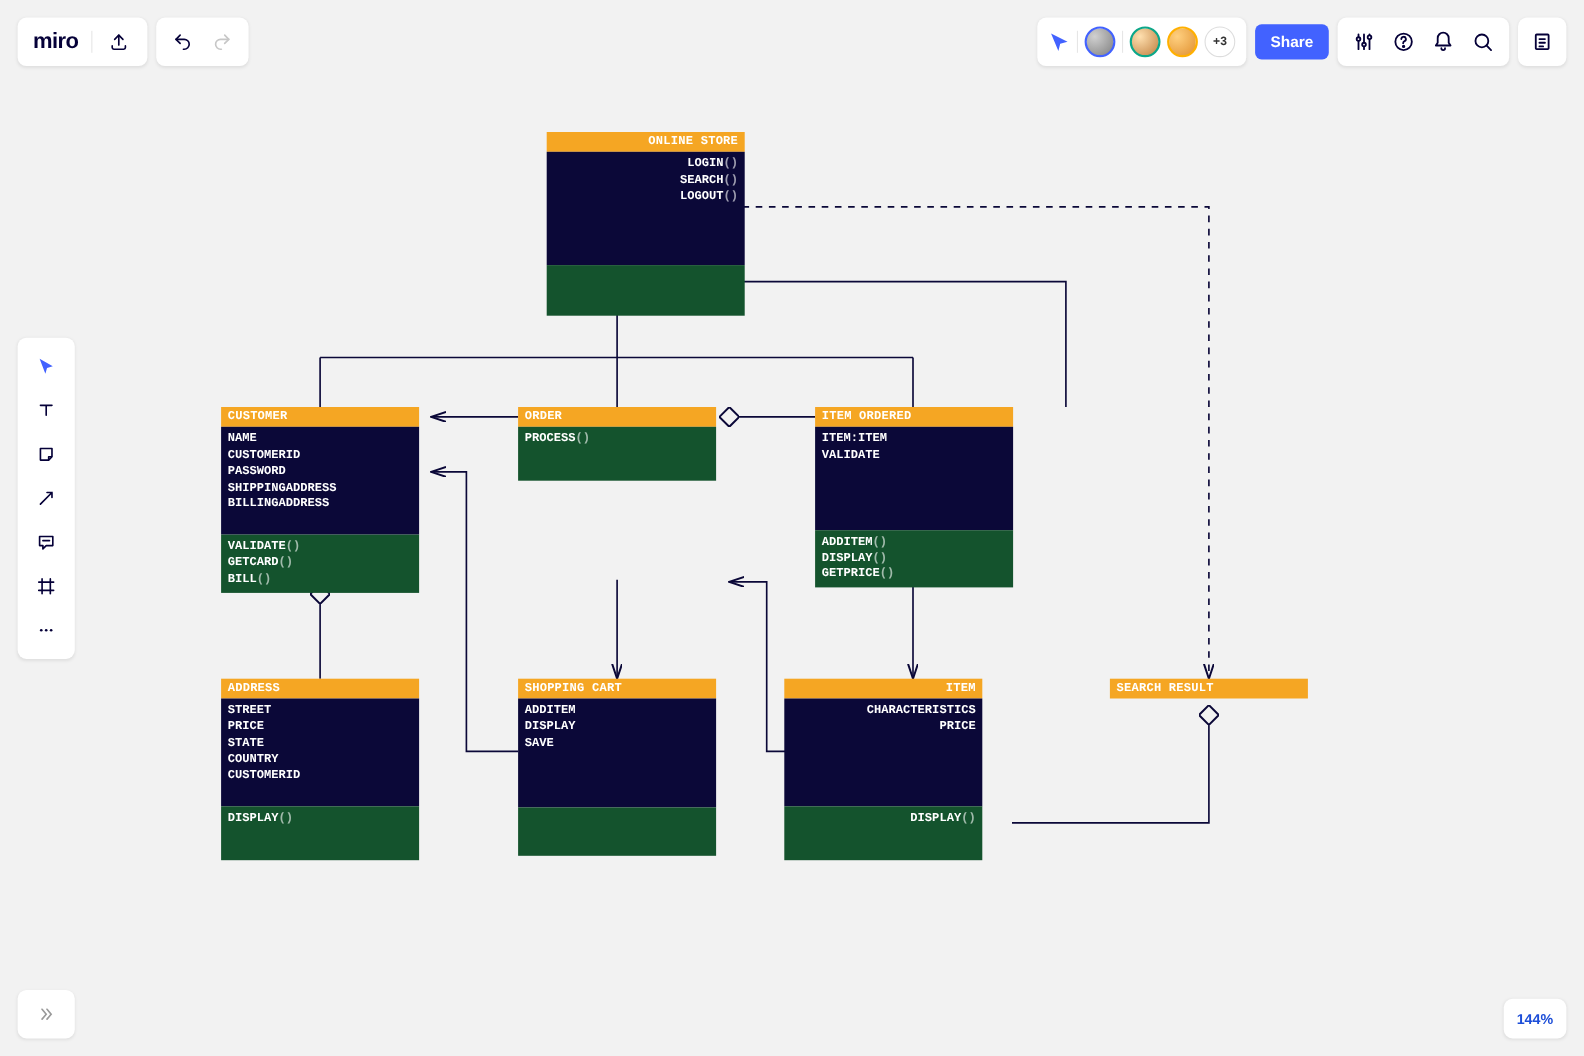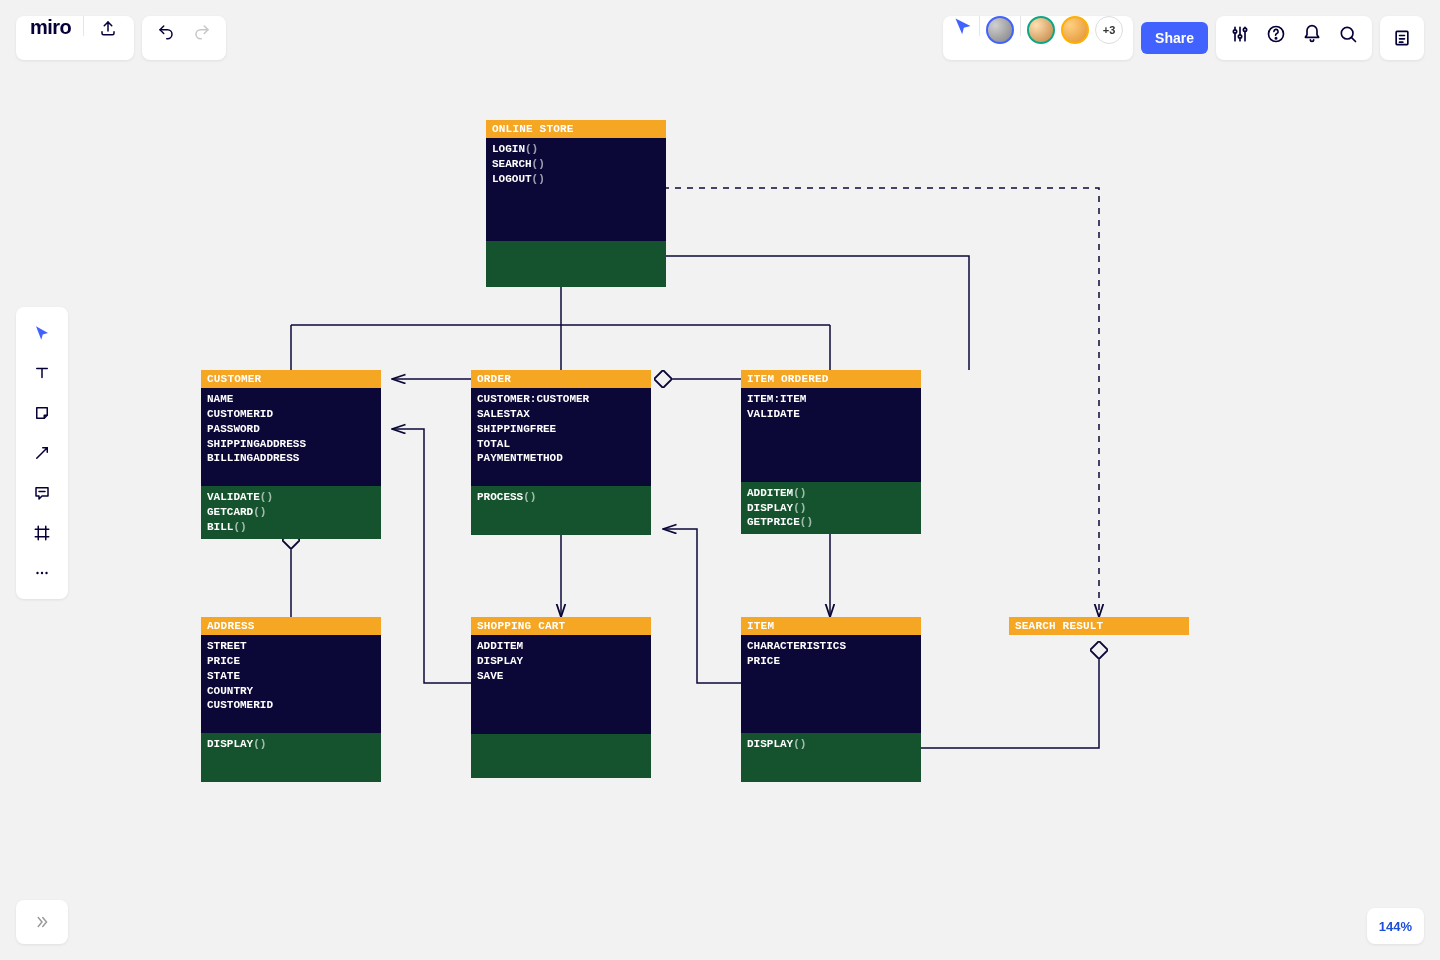--- a/index.html
+++ b/index.html
@@ -1,21 +1,21 @@
 <!DOCTYPE html>
 <html><head>
 <meta charset="utf-8">
 <style>
 * { box-sizing: border-box; margin: 0; padding: 0; }
 body { font-family: -apple-system, BlinkMacSystemFont, "Segoe UI", Helvetica, Arial, sans-serif; background: #f2f2f2; width: 1440px; height: 960px; overflow: hidden; position: relative; }
 
 
 .top-left { position: absolute; top: 16px; left: 16px; display: flex; gap: 8px; }
 .top-right { position: absolute; top: 16px; right: 16px; display: flex; gap: 8px; align-items: center; }
-.card { background: #fff; border-radius: 8px; box-shadow: 0 1px 3px rgba(0,0,0,0.08); display: flex; align-items: flex-start; }
+.card { background: #fff; border-radius: 8px; box-shadow: 0 1px 3px rgba(0,0,0,0.08); display: flex; align-items: center; }
 .logo-card { padding: 0 14px; height: 44px; gap: 12px; }
 .logo { font-weight: 800; font-size: 20px; letter-spacing: -0.5px; color: #050038; }
 .vsep { width: 1px; height: 20px; background: #e6e6e6; }
 .icon-btn { width: 44px; height: 44px; display: flex; align-items: center; justify-content: center; cursor: pointer; }
 .undo-card { height: 44px; padding: 0 8px; gap: 4px; }
 .undo-btn { width: 32px; height: 32px; display:flex; align-items:center; justify-content:center; cursor:pointer; border-radius:6px; }
 
 .collab-card { height: 44px; padding: 0 10px; gap: 6px; }
 .arrow-chip { display:flex; align-items:center; justify-content:center; }
 .avatar { width: 28px; height: 28px; border-radius: 50%; border: 2px solid; background-size: cover; background-position: center; }
@@ -88,21 +88,21 @@
     <path d="M830 527 V617" marker-end="url(#arrow)"></path>
 
     <path d="M741 683 H697 V529 H663" marker-end="url(#arrow)"></path>
 
     <path d="M471 683 H424 V429 H392" marker-end="url(#arrow)"></path>
 
     <path d="M920 748 H1099 V650" marker-end="url(#diamond)"></path>
   </g>
 </svg>
 
-<div class="entity" style="left:486px; top:120px;">
+<div class="entity" style="left:497px; top:120px;text-align:right;">
   <div class="hdr">ONLINE STORE</div>
   <div class="sec-dark" style="padding-bottom:54px;font-family:Liberation Mono, monospace;">
     <div class="ln"><span>LOGIN</span><span class="p">()</span></div>
     <div class="ln"><span>SEARCH</span><span class="p">()</span></div>
     <div class="ln"><span>LOGOUT</span><span class="p">()</span></div>
   </div>
   <div class="sec-blue" style="height:46px;"></div>
 </div>
 
 <div class="entity" style="left:201px; top:370px;">
@@ -116,27 +116,20 @@
   </div>
   <div class="sec-blue">
     <div class="ln"><span>VALIDATE</span><span class="p">()</span></div>
     <div class="ln"><span>GETCARD</span><span class="p">()</span></div>
     <div class="ln"><span>BILL</span><span class="p">()</span></div>
   </div>
 </div>
 
 <div class="entity" style="left:471px; top:370px;">
   <div class="hdr">ORDER</div>
-  <div class="sec-dark" style="padding-bottom:20px;">
-    <div class="ln">CUSTOMER:CUSTOMER</div>
-    <div class="ln">SALESTAX</div>
-    <div class="ln">SHIPPINGFREE</div>
-    <div class="ln">TOTAL</div>
-    <div class="ln">PAYMENTMETHOD</div>
-  </div>
   <div class="sec-blue" style="padding-bottom:30px;">
     <div class="ln"><span>PROCESS</span><span class="p">()</span></div>
   </div>
 </div>
 
 <div class="entity" style="left:741px; top:370px;">
   <div class="hdr">ITEM ORDERED</div>
   <div class="sec-dark" style="padding-bottom:60px;">
     <div class="ln">ITEM:ITEM</div>
     <div class="ln">VALIDATE</div>
@@ -165,21 +158,21 @@
 <div class="entity" style="left:471px; top:617px;">
   <div class="hdr">SHOPPING CART</div>
   <div class="sec-dark" style="padding-bottom:50px;">
     <div class="ln">ADDITEM</div>
     <div class="ln">DISPLAY</div>
     <div class="ln">SAVE</div>
   </div>
   <div class="sec-blue" style="height:44px;"></div>
 </div>
 
-<div class="entity" style="left:741px; top:617px;">
+<div class="entity" style="left:713px; top:617px;text-align:right;">
   <div class="hdr">ITEM</div>
   <div class="sec-dark" style="padding-bottom:64px;">
     <div class="ln">CHARACTERISTICS</div>
     <div class="ln">PRICE</div>
   </div>
   <div class="sec-blue" style="padding-bottom:30px;">
     <div class="ln"><span>DISPLAY</span><span class="p">()</span></div>
   </div>
 </div>
 

